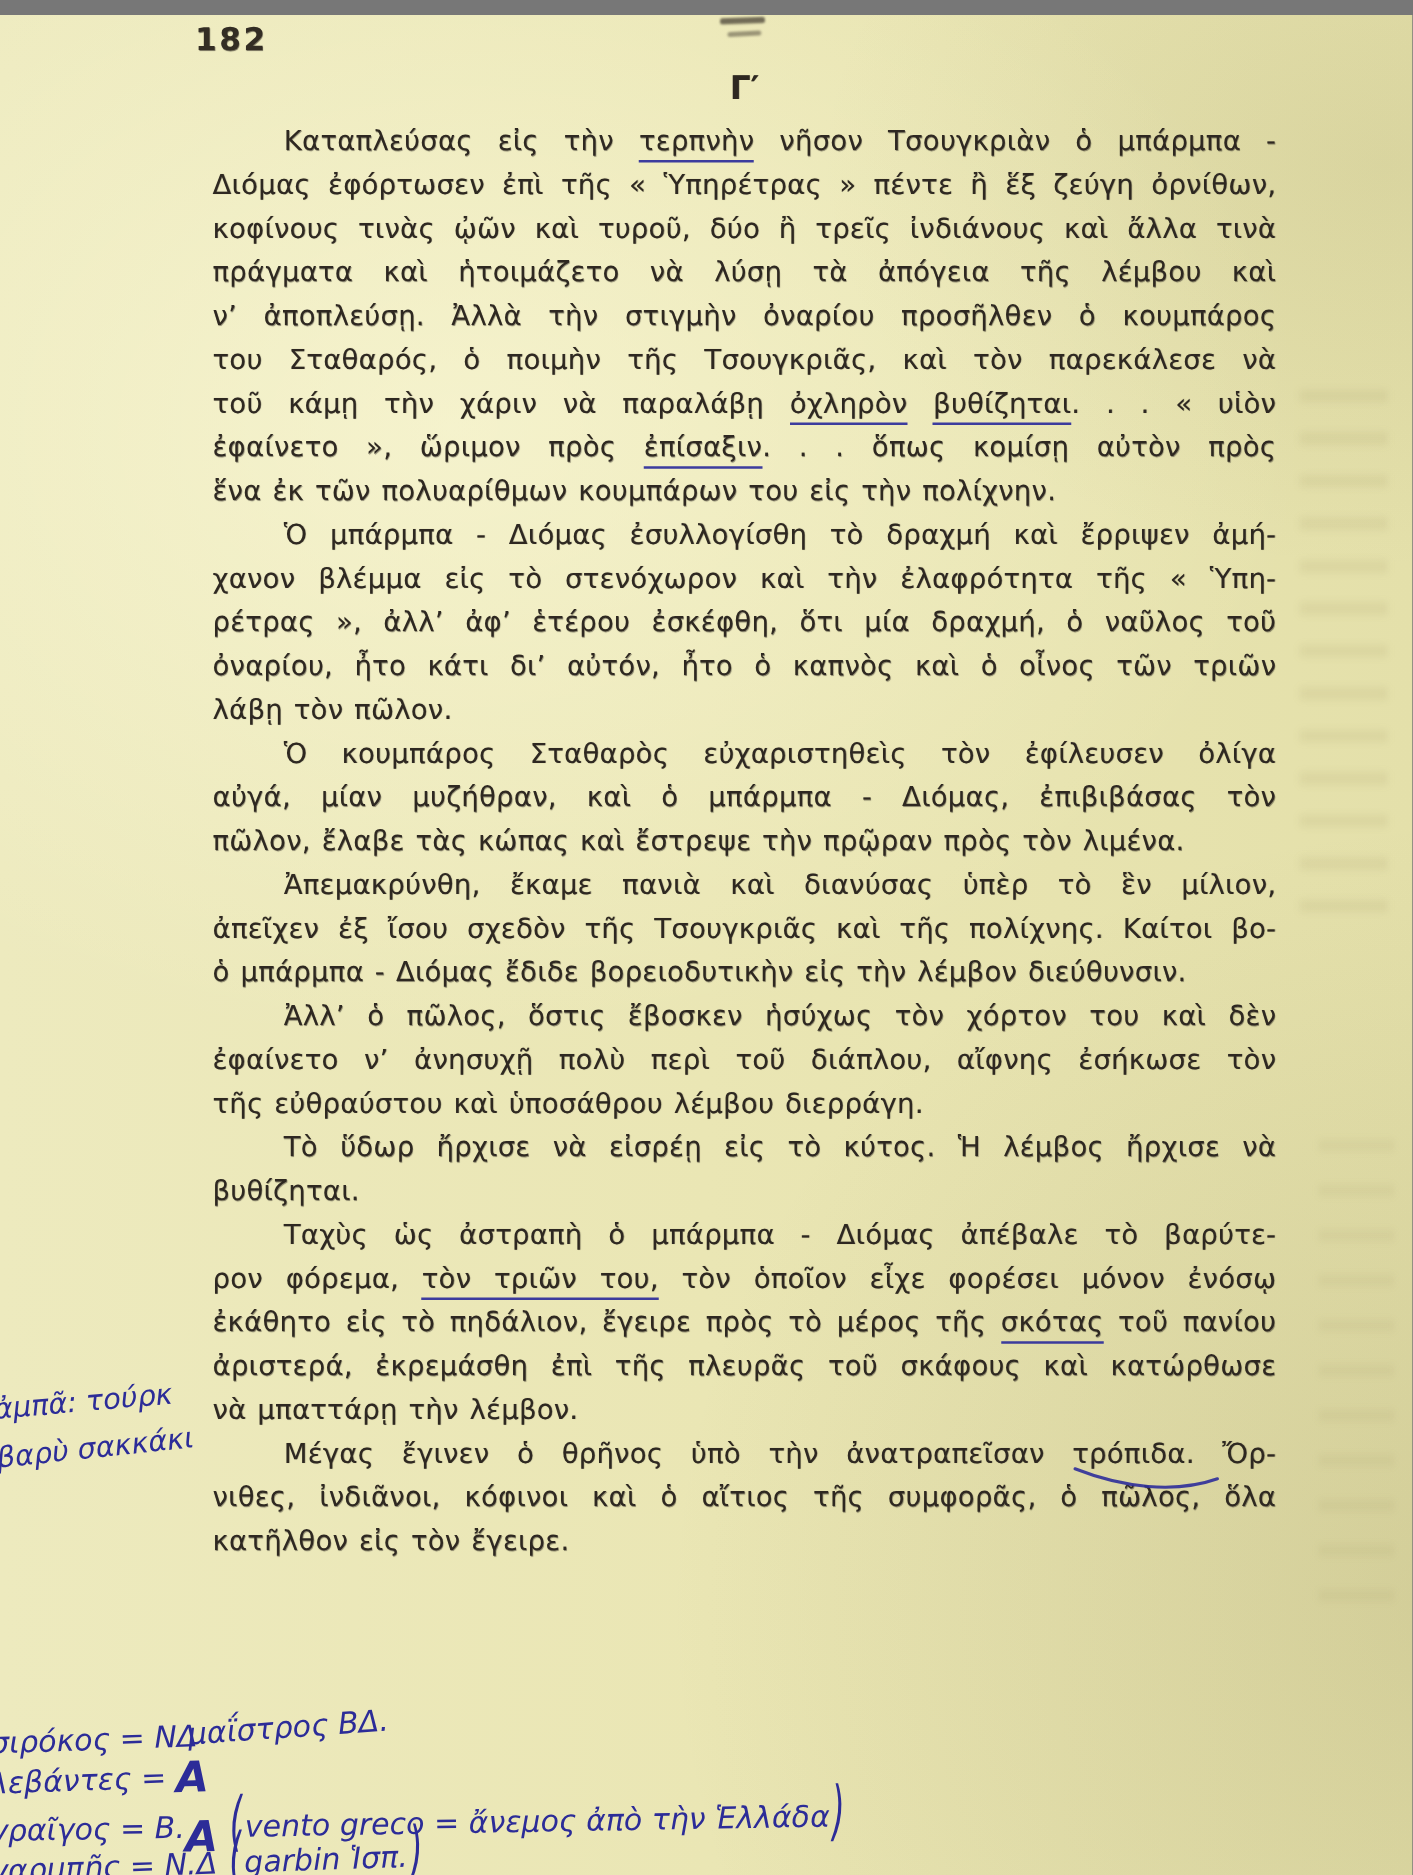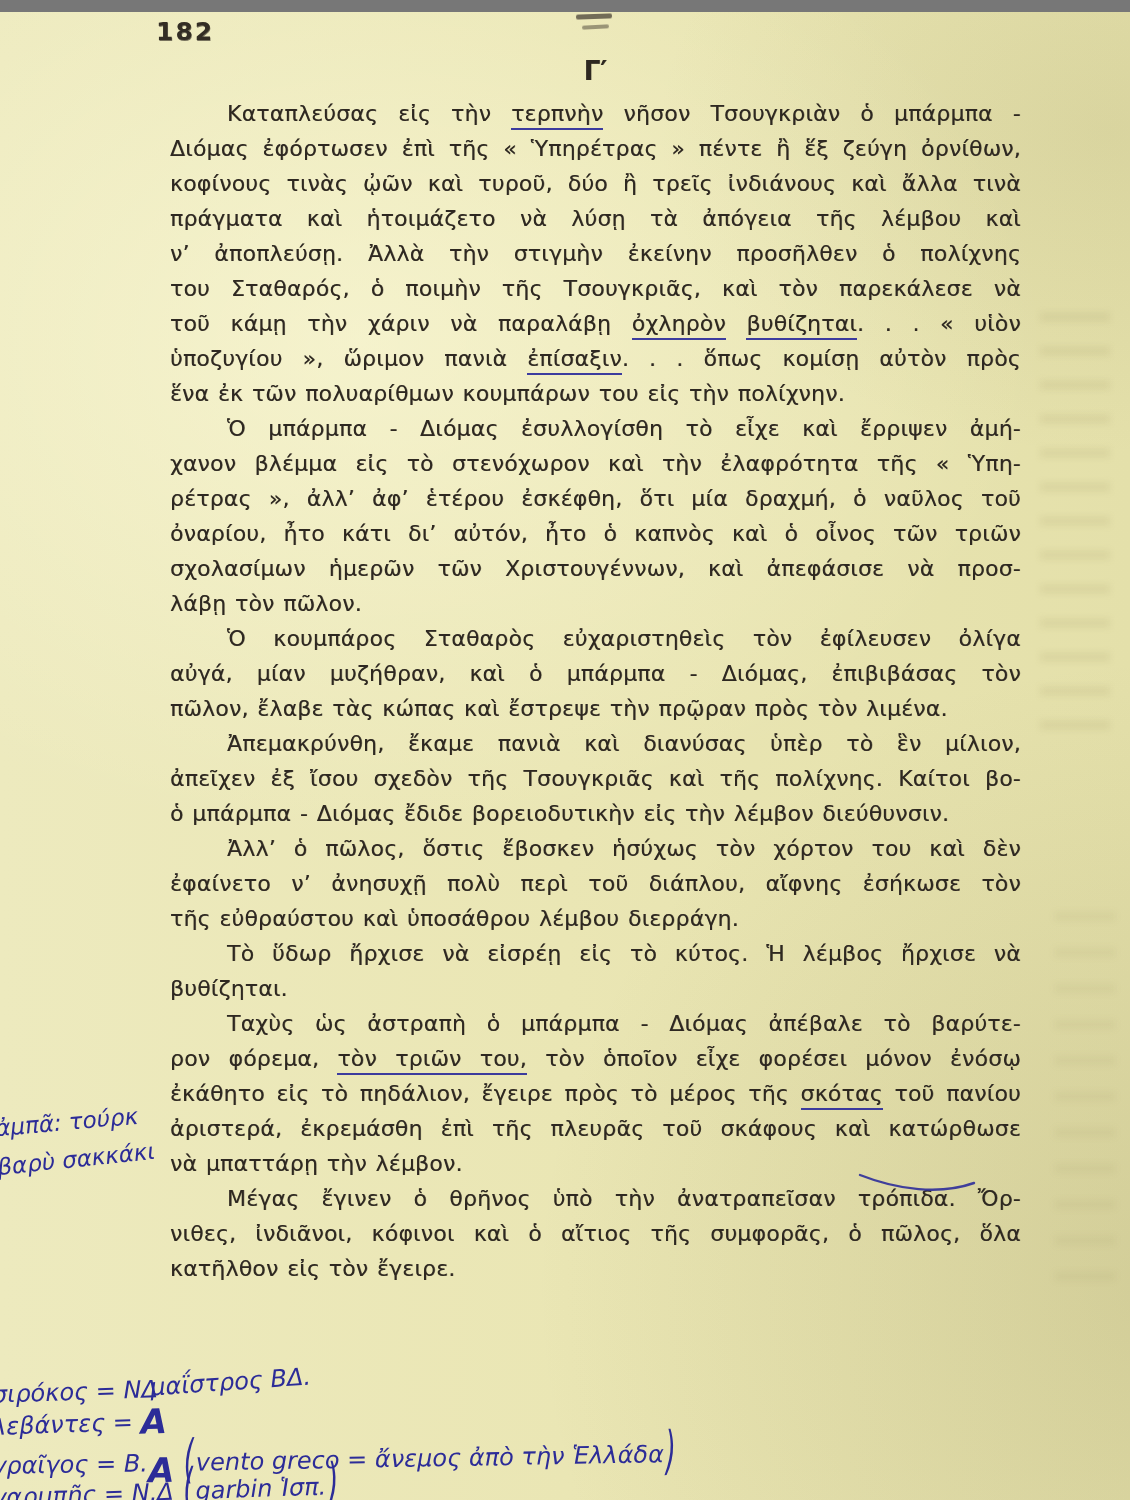--- a/index.html
+++ b/index.html
@@ -76,32 +76,31 @@
 
   <div class="pagenum">182</div>
   <div class="heading">Γ′</div>
 
   <div class="text-block">
       <div>
         <div class="line indent"><span>Καταπλεύσας εἰς τὴν </span><span class="hand-underline">τερπνὴν</span><span> νῆσον Τσουγκριὰν ὁ μπάρμπα -</span></div>
         <div class="line"><span>Διόμας ἐφόρτωσεν ἐπὶ τῆς « Ὑπηρέτρας » πέντε ἢ ἕξ ζεύγη ὀρνίθων,</span></div>
         <div class="line"><span>κοφίνους τινὰς ᾠῶν καὶ τυροῦ, δύο ἢ τρεῖς ἰνδιάνους καὶ ἄλλα τινὰ</span></div>
         <div class="line"><span>πράγματα καὶ ἡτοιμάζετο νὰ λύσῃ τὰ ἀπόγεια τῆς λέμβου καὶ</span></div>
-        <div class="line"><span>ν’ ἀποπλεύσῃ. Ἀλλὰ τὴν στιγμὴν ἐκείνην προσῆλθεν ὁ πολίχνης</span></div>
+        <div class="line"><span>ν’ ἀποπλεύσῃ. Ἀλλὰ τὴν στιγμὴν ὀναρίου προσῆλθεν ὁ κουμπάρος</span></div>
         <div class="line"><span>του Σταθαρός, ὁ ποιμὴν τῆς Τσουγκριᾶς, καὶ τὸν παρεκάλεσε νὰ</span></div>
         <div class="line"><span>τοῦ κάμῃ τὴν χάριν νὰ παραλάβῃ </span><span class="hand-underline">ὀχληρὸν</span><span> </span><span class="hand-underline">βυθίζηται</span><span>. . . « υἱὸν</span></div>
-        <div class="line"><span>ὑποζυγίου », ὥριμον πανιὰ </span><span class="hand-underline">ἐπίσαξιν</span><span>. . . ὅπως κομίσῃ αὐτὸν πρὸς</span></div>
+        <div class="line"><span>ἐφαίνετο », ὥριμον πρὸς </span><span class="hand-underline">ἐπίσαξιν</span><span>. . . ὅπως κομίσῃ αὐτὸν πρὸς</span></div>
         <div class="line last"><span>ἕνα ἐκ τῶν πολυαρίθμων κουμπάρων του εἰς τὴν πολίχνην.</span></div>
       </div>
       <div>
-        <div class="line indent"><span>Ὁ μπάρμπα - Διόμας ἐσυλλογίσθη τὸ εἶχε καὶ ἔρριψεν ἀμή-</span></div>
+        <div class="line indent"><span>Ὁ μπάρμπα - Διόμας ἐσυλλογίσθη τὸ δραχμή καὶ ἔρριψεν ἀμή-</span></div>
         <div class="line"><span>χανον βλέμμα εἰς τὸ στενόχωρον καὶ τὴν ἐλαφρότητα τῆς « Ὑπη-</span></div>
         <div class="line"><span>ρέτρας », ἀλλ’ ἀφ’ ἑτέρου ἐσκέφθη, ὅτι μία δραχμή, ὁ ναῦλος τοῦ</span></div>
         <div class="line"><span>ὀναρίου, ἦτο κάτι δι’ αὐτόν, ἦτο ὁ καπνὸς καὶ ὁ οἶνος τῶν τριῶν</span></div>
-        <div class="line"><span>σχολασίμων ἡμερῶν τῶν Χριστουγέννων, καὶ ἀπεφάσισε νὰ προσ-</span></div>
         <div class="line last"><span>λάβῃ τὸν πῶλον.</span></div>
       </div>
       <div>
         <div class="line indent"><span>Ὁ κουμπάρος Σταθαρὸς εὐχαριστηθεὶς τὸν ἐφίλευσεν ὀλίγα</span></div>
         <div class="line"><span>αὐγά, μίαν μυζήθραν, καὶ ὁ μπάρμπα - Διόμας, ἐπιβιβάσας τὸν</span></div>
         <div class="line last"><span>πῶλον, ἔλαβε τὰς κώπας καὶ ἔστρεψε τὴν πρῷραν πρὸς τὸν λιμένα.</span></div>
       </div>
       <div>
         <div class="line indent"><span>Ἀπεμακρύνθη, ἔκαμε πανιὰ καὶ διανύσας ὑπὲρ τὸ ἓν μίλιον,</span></div>
         <div class="line"><span>ἀπεῖχεν ἐξ ἴσου σχεδὸν τῆς Τσουγκριᾶς καὶ τῆς πολίχνης. Καίτοι βο-</span></div>

